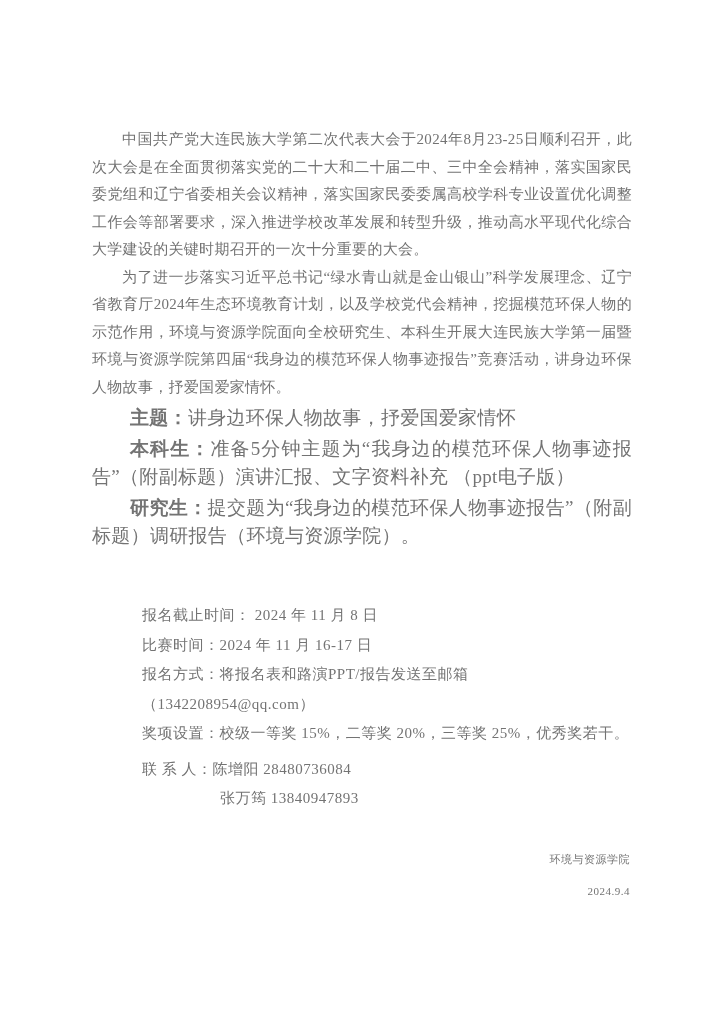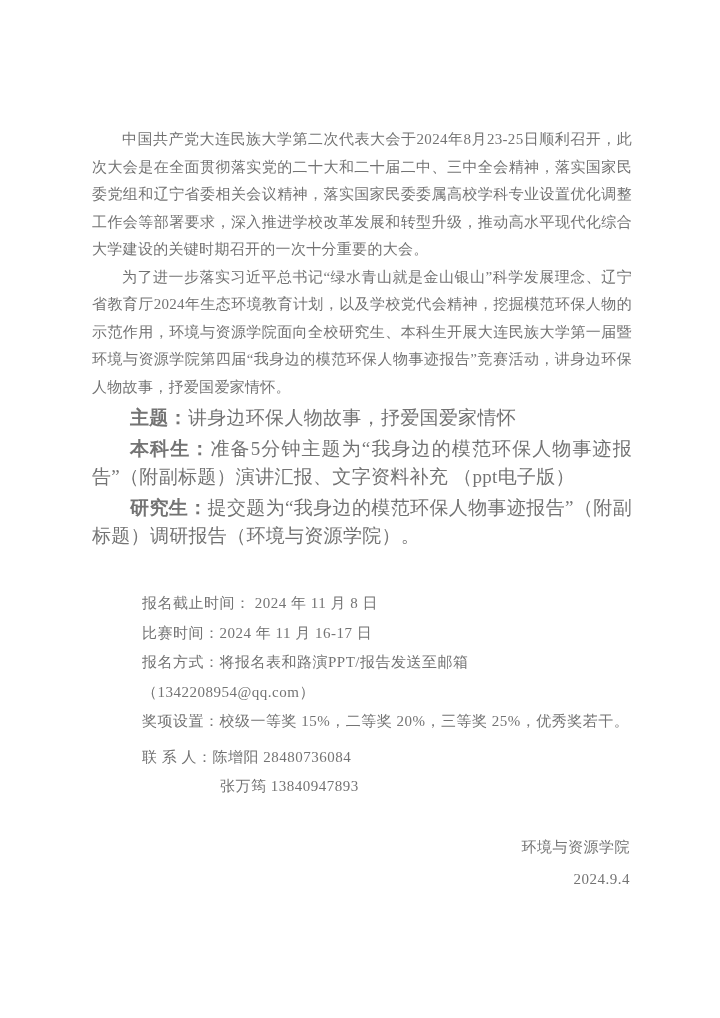--- a/index.html
+++ b/index.html
@@ -35,42 +35,42 @@
     font-size: 19px;
     line-height: 28px;
     text-align: justify;
     text-indent: 2em;
     letter-spacing: 0.3px;
   }
   .label {
     font-weight: bold;
   }
   .info-block {
-    margin-top: 39px;
+    margin-top: 51px;
   }
   .info-line {
     margin: 0 0 0 50px;
     font-size: 15px;
     line-height: 29.5px;
     letter-spacing: 0.5px;
   }
   .info-line.contact-first {
     margin-top: 6px;
   }
   .info-line.contact-second {
     margin-left: 128px;
   }
   .footer-block {
     margin-top: 29px;
     text-align: right;
     padding-right: 2px;
   }
   .footer-line {
     margin: 0;
-    font-size: 15px;
+    font-size: 11px;
     line-height: 32px;
     letter-spacing: 0.5px;
   }
 </style>
 </head>
 <body>
 
 <div class="page">
   <div class="content">
 

